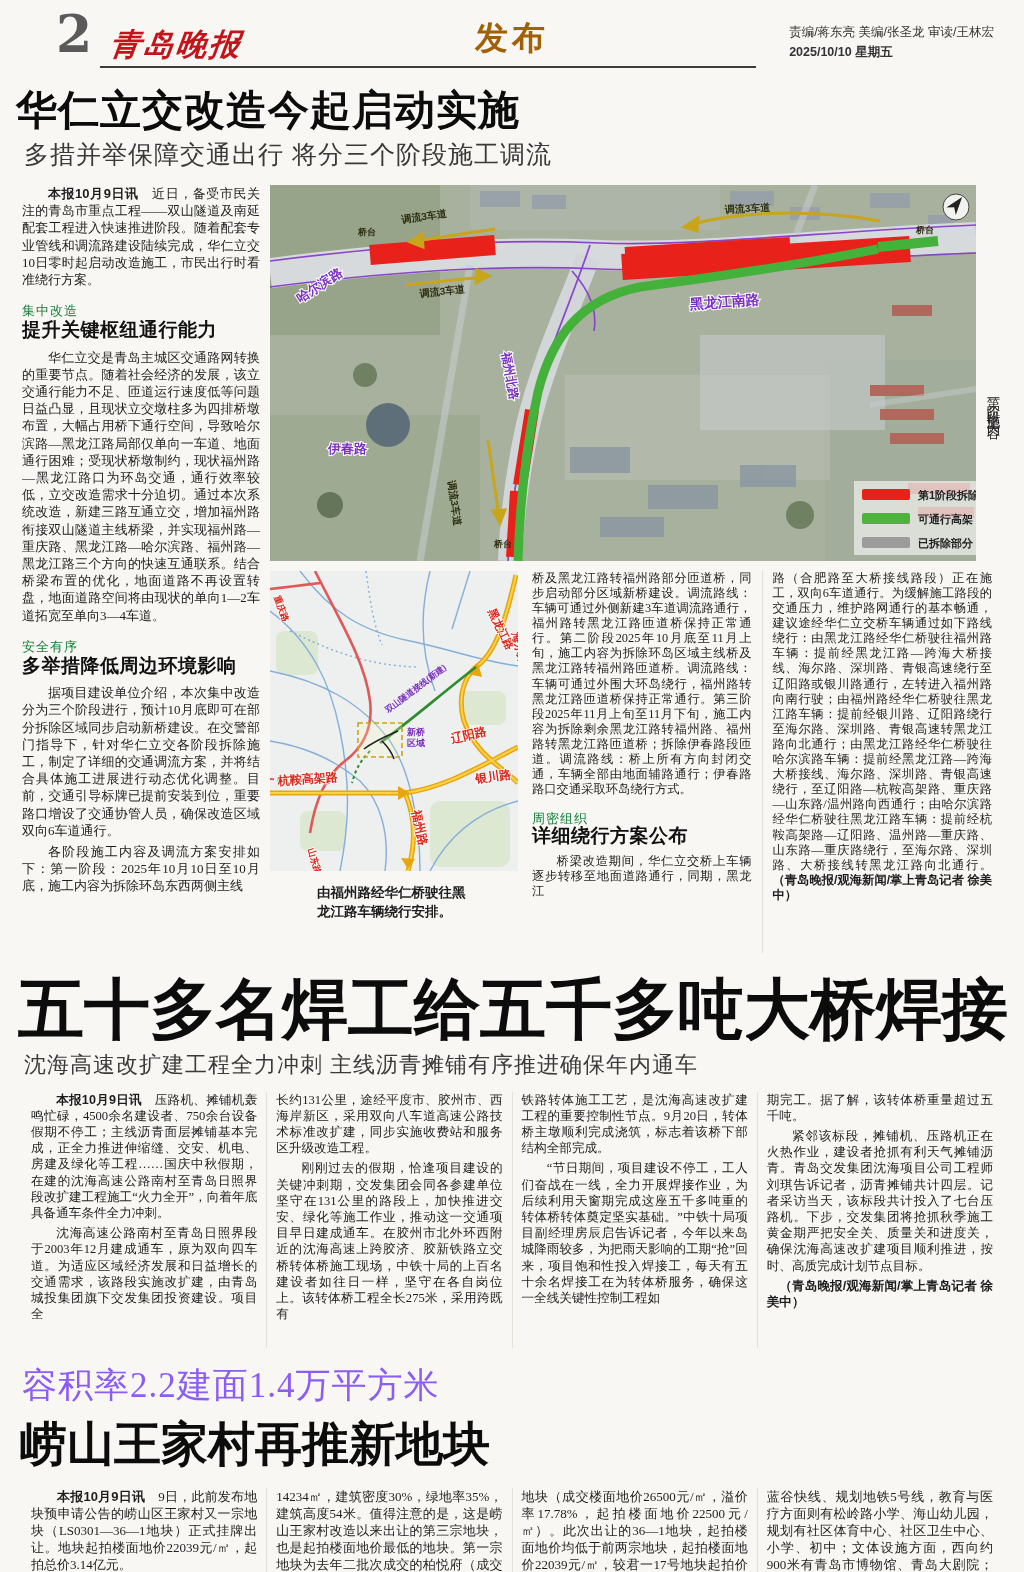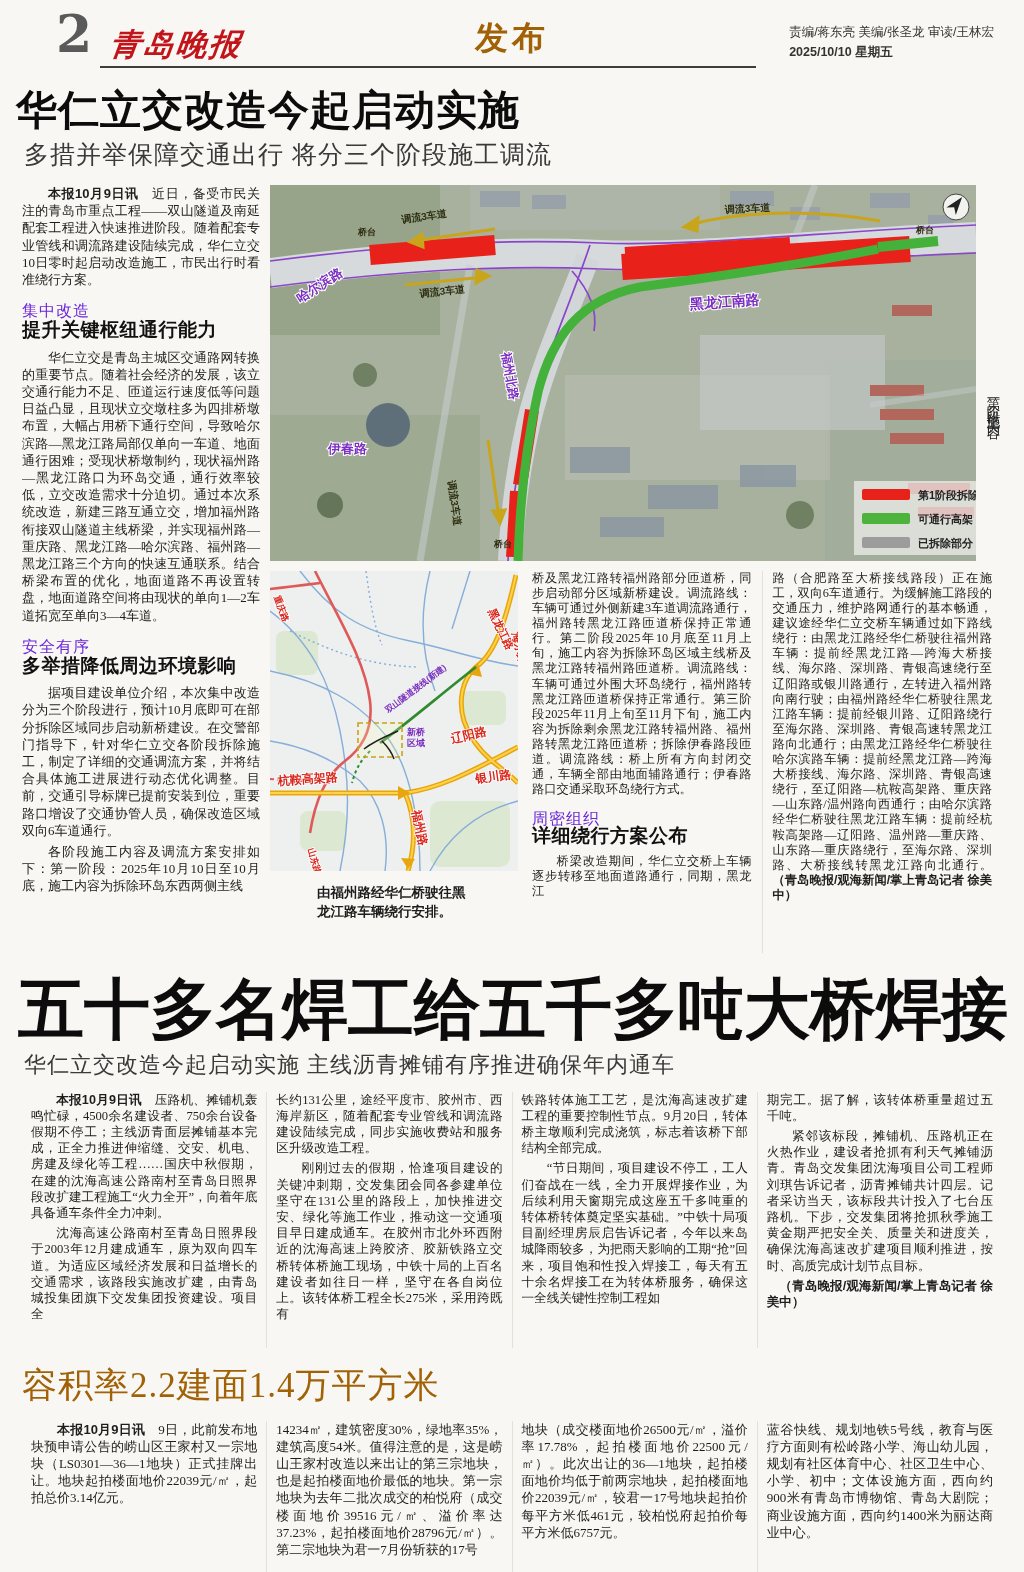--- a/index.html
+++ b/index.html
@@ -19,22 +19,22 @@
   .mast-rule{position:absolute;left:100px;right:268px;top:66px;height:1.5px;background:#3d3d3d;}
   
   section{padding:0 22px;}
   h1.head1{margin:2px 0 0 -6px;font-family:"Liberation Sans",sans-serif;font-weight:900;
            font-size:41px;line-height:1.12;color:#0c0c0c;letter-spacing:1px;white-space:nowrap;}
   p.subhead{margin:4px 0 0 2px;font-family:"Liberation Sans",sans-serif;font-size:25px;
             color:#3a3a3a;font-weight:400;letter-spacing:1px;}
   .col p{margin:0 0 4px 0;text-indent:2em;text-align:justify;}
   .col p.cont{text-indent:0;}
   .col .lead{font-family:"Liberation Sans",sans-serif;font-weight:700;}
-  .kicker{font-family:"Liberation Sans",sans-serif;font-size:16px;font-weight:400;
-          color:#6d28d9;margin:14px 0 2px 0 !important;text-indent:0 !important;letter-spacing:1px;}
+  .kicker{font-family:"Liberation Sans",sans-serif;font-size:13px;font-weight:400;
+          color:#15803d;margin:14px 0 2px 0 !important;text-indent:0 !important;letter-spacing:1px;}
   .subhd{font-family:"Liberation Sans",sans-serif;font-size:19px;font-weight:700;color:#111;
          margin:0 0 10px 0;letter-spacing:.5px;}
   .byline{font-family:"Liberation Sans",sans-serif;font-weight:700;}
   p.byline-p{text-indent:1em;font-family:"Liberation Sans",sans-serif;font-weight:700;}
   
   .a1-body{display:flex;height:772px;overflow:hidden;margin-top:14px;}
   .a1 .c1{width:238px;flex:none;font-size:13px;line-height:17.2px;}
   .a1-right{flex:1;margin-left:10px;display:flex;flex-direction:column;}
   .satwrap{position:relative;height:376px;flex:none;}
   .sidecap{position:absolute;right:0;bottom:4px;writing-mode:vertical-rl;
@@ -50,21 +50,21 @@
   h1.head2{margin:0 0 0 -4px;font-family:"Liberation Sans",sans-serif;font-weight:900;
            font-size:66px;line-height:1.1;color:#0c0c0c;white-space:nowrap;}
   .a2 p.subhead{font-size:22px;}
   .cols{display:flex;margin-top:12px;overflow:hidden;}
   .a2 .cols{height:256px;}
   .cols .col{flex:1;padding:0 9px;}
   .cols .col + .col{border-left:1px solid #e3e0d8;}
   .a2 .col{font-size:12.6px;line-height:16.2px;}
   
   .a3{margin-top:14px;}
-  .kicker3{margin:0;font-family:"Liberation Serif",serif;font-size:35px;color:#a16207;
+  .kicker3{margin:0;font-family:"Liberation Serif",serif;font-size:35px;color:#8b5cf6;
            letter-spacing:1px;}
   h1.head3{margin:4px 0 0 -2px;font-family:"Liberation Sans",sans-serif;font-weight:900;
            font-size:47px;color:#0c0c0c;white-space:nowrap;}
   .a3 .cols{height:240px;}
   .a3 .col{font-size:13px;line-height:17.2px;}
   
   text{font-family:"Liberation Sans",sans-serif;}
   .roadlbl{fill:#7b2fc1;font-weight:700;paint-order:stroke;stroke:#ffffff;stroke-width:2px;}
   .redlbl{fill:#d9261c;font-weight:700;paint-order:stroke;stroke:#ffffff;stroke-width:1.5px;}
   .tinylbl{fill:#2e2e10;font-weight:700;}
@@ -284,44 +284,45 @@
           <div class="col c4">
             <p class="cont"><span>路（合肥路至大桥接线路段）正在施工，双向6车道通行。为缓解施工路段的交通压力，维护路网通行的基本畅通，建议途经华仁立交桥车辆通过如下路线绕行：由黑龙江路经华仁桥驶往福州路车辆：提前经黑龙江路—跨海大桥接线、海尔路、深圳路、青银高速绕行至辽阳路或银川路通行，左转进入福州路向南行驶；由福州路经华仁桥驶往黑龙江路车辆：提前经银川路、辽阳路绕行至海尔路、深圳路、青银高速转黑龙江路向北通行；由黑龙江路经华仁桥驶往哈尔滨路车辆：提前经黑龙江路—跨海大桥接线、海尔路、深圳路、青银高速绕行，至辽阳路—杭鞍高架路、重庆路—山东路/温州路向西通行；由哈尔滨路经华仁桥驶往黑龙江路车辆：提前经杭鞍高架路—辽阳路、温州路—重庆路、山东路—重庆路绕行，至海尔路、深圳路、大桥接线转黑龙江路向北通行。</span><b class="byline">（青岛晚报/观海新闻/掌上青岛记者 徐美中）</b></p>
           </div>
         </div>
       </div>
     </div>
   </section>
 
   <section class="a2">
     <h1 class="head2">五十多名焊工给五千多吨大桥焊接</h1>
-    <p class="subhead">华仁立交改造今起启动实施  主线沥青摊铺有序推进确保年内通车</p>
+    <p class="subhead">沈海高速改扩建工程全力冲刺  主线沥青摊铺有序推进确保年内通车</p>
     <div class="cols">
       <div class="col">
         <p><b class="lead">本报10月9日讯</b><span>　压路机、摊铺机轰鸣忙碌，4500余名建设者、750余台设备假期不停工；主线沥青面层摊铺基本完成，正全力推进伸缩缝、交安、机电、房建及绿化等工程……国庆中秋假期，在建的沈海高速公路南村至青岛日照界段改扩建工程施工“火力全开”，向着年底具备通车条件全力冲刺。</span></p>
         <p>沈海高速公路南村至青岛日照界段于2003年12月建成通车，原为双向四车道。为适应区域经济发展和日益增长的交通需求，该路段实施改扩建，由青岛城投集团旗下交发集团投资建设。项目全</p>
       </div>
       <div class="col">
-        <p class="cont">长约131公里，途经平度市、胶州市、西海岸新区，随着配套专业管线和调流路建设陆续完成，同步实施收费站和服务区升级改造工程。</p>
+        <p class="cont">长约131公里，途经平度市、胶州市、西海岸新区，采用双向八车道高速公路技术标准改扩建，同步实施收费站和服务区升级改造工程。</p>
         <p>刚刚过去的假期，恰逢项目建设的关键冲刺期，交发集团会同各参建单位坚守在131公里的路段上，加快推进交安、绿化等施工作业，推动这一交通项目早日建成通车。在胶州市北外环西附近的沈海高速上跨胶济、胶新铁路立交桥转体桥施工现场，中铁十局的上百名建设者如往日一样，坚守在各自岗位上。该转体桥工程全长275米，采用跨既有</p>
       </div>
       <div class="col">
         <p class="cont">铁路转体施工工艺，是沈海高速改扩建工程的重要控制性节点。9月20日，转体桥主墩顺利完成浇筑，标志着该桥下部结构全部完成。</p>
         <p>“节日期间，项目建设不停工，工人们奋战在一线，全力开展焊接作业，为后续利用天窗期完成这座五千多吨重的转体桥转体奠定坚实基础。”中铁十局项目副经理房辰启告诉记者，今年以来岛城降雨较多，为把雨天影响的工期“抢”回来，项目饱和性投入焊接工，每天有五十余名焊接工在为转体桥服务，确保这一全线关键性控制工程如</p>
       </div>
       <div class="col">
         <p class="cont">期完工。据了解，该转体桥重量超过五千吨。</p>
         <p>紧邻该标段，摊铺机、压路机正在火热作业，建设者抢抓有利天气摊铺沥青。青岛交发集团沈海项目公司工程师刘琪告诉记者，沥青摊铺共计四层。记者采访当天，该标段共计投入了七台压路机。下步，交发集团将抢抓秋季施工黄金期严把安全关、质量关和进度关，确保沈海高速改扩建项目顺利推进，按时、高质完成计划节点目标。</p>
         <p class="byline-p">（青岛晚报/观海新闻/掌上青岛记者 徐美中）</p>
       </div>
     </div>
   </section>
 
   <section class="a3">
     <p class="kicker3">容积率2.2建面1.4万平方米</p>
+    <h1 class="head3">崂山王家村再推新地块</h1>
     <div class="cols">
       <div class="col">
         <p><b class="lead">本报10月9日讯</b><span>　9日，此前发布地块预申请公告的崂山区王家村又一宗地块（LS0301—36—1地块）正式挂牌出让。地块起拍楼面地价22039元/㎡，起拍总价3.14亿元。</span></p>
 
       </div>
       <div class="col">
         <p class="cont">14234㎡，建筑密度30%，绿地率35%，建筑高度54米。值得注意的是，这是崂山王家村改造以来出让的第三宗地块，也是起拍楼面地价最低的地块。第一宗地块为去年二批次成交的柏悦府（成交楼面地价39516元/㎡、溢价率达37.23%，起拍楼面地价28796元/㎡）。第二宗地块为君一7月份斩获的17号</p>
       </div>
       <div class="col">
         <p class="cont">地块（成交楼面地价26500元/㎡，溢价率17.78%，起拍楼面地价22500元/㎡）。此次出让的36—1地块，起拍楼面地价均低于前两宗地块，起拍楼面地价22039元/㎡，较君一17号地块起拍价每平方米低461元，较柏悦府起拍价每平方米低6757元。</p>

